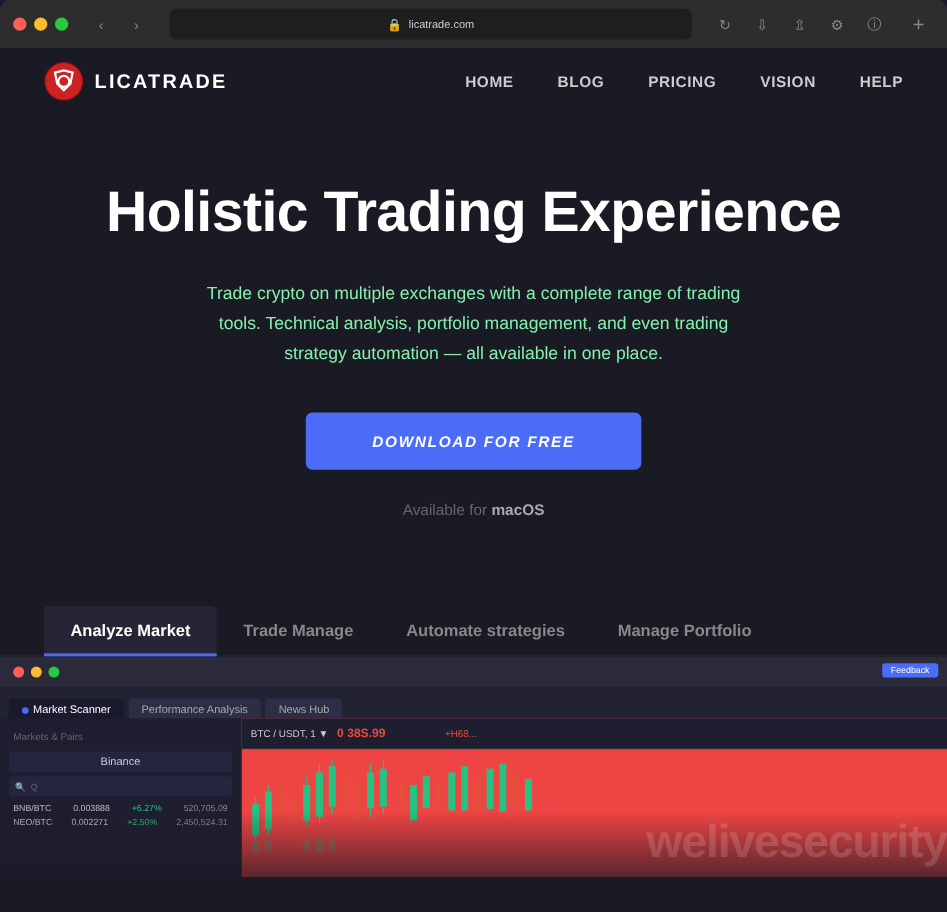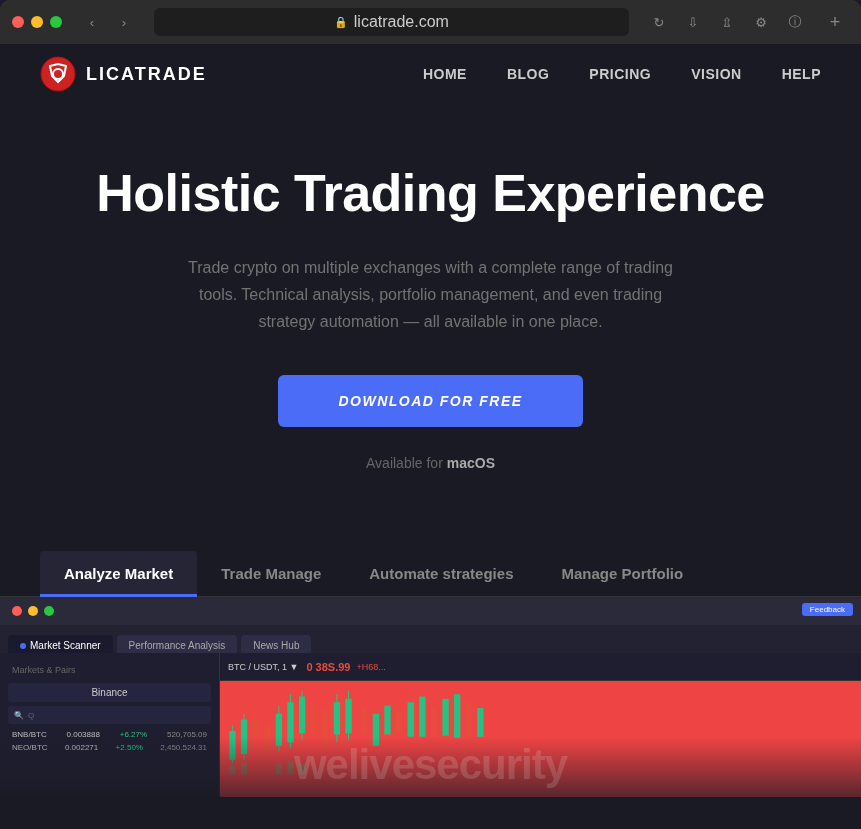--- a/index.html
+++ b/index.html
@@ -74,21 +74,21 @@
       margin: 0 8px;
     }
 
     .address-bar .lock-icon {
       color: #888;
       font-size: 11px;
     }
 
     .address-bar .url-text {
       color: #ccc;
-      font-size: 16px;
+      font-size: 10px;
     }
 
     .browser-actions {
       display: flex;
       gap: 6px;
       align-items: center;
     }
 
     .browser-action-btn {
       width: 28px;
@@ -171,21 +171,21 @@
     .hero-title {
       color: #ffffff;
       font-size: 52px;
       font-weight: 800;
       line-height: 1.15;
       margin-bottom: 30px;
       letter-spacing: -0.5px;
     }
 
     .hero-subtitle {
-      color: #737373;
+      color: #86efac;
       font-size: 16px;
       line-height: 1.7;
       max-width: 520px;
       margin: 0 auto 40px;
     }
 
     .cta-button {
       display: inline-block;
       background: #4a6cf7;
       color: #ffffff;
@@ -386,21 +386,21 @@
       border-bottom: 1px solid #333;
     }
 
     .price-display {
       display: flex;
       align-items: center;
       gap: 6px;
     }
 
     .current-price { color: #e74c3c; font-size: 11px; font-weight: bold; }
-    .price-change { color: #e74c3c; font-size: 9px; }
+    .price-change { color: #e74c3c; font-size: 9px; margin-left: 48px; }
 
     
     .chart-area {
       height: 100px;
       position: relative;
       overflow: hidden;
       padding: 4px;
     }
 
     .chart-svg {
@@ -423,21 +423,21 @@
     
     .watermark {
       position: absolute;
       bottom: 0;
       left: 0;
       right: 0;
       height: 60px;
       background: linear-gradient(transparent, rgba(26,26,36,0.7));
       display: flex;
       align-items: flex-end;
-      justify-content: center;
+      justify-content: flex-end;
       padding-bottom: 8px;
     }
 
     .watermark-text {
       font-size: 42px;
       font-weight: 900;
       color: rgba(255,255,255,0.15);
       letter-spacing: -1px;
     }
   </style>

